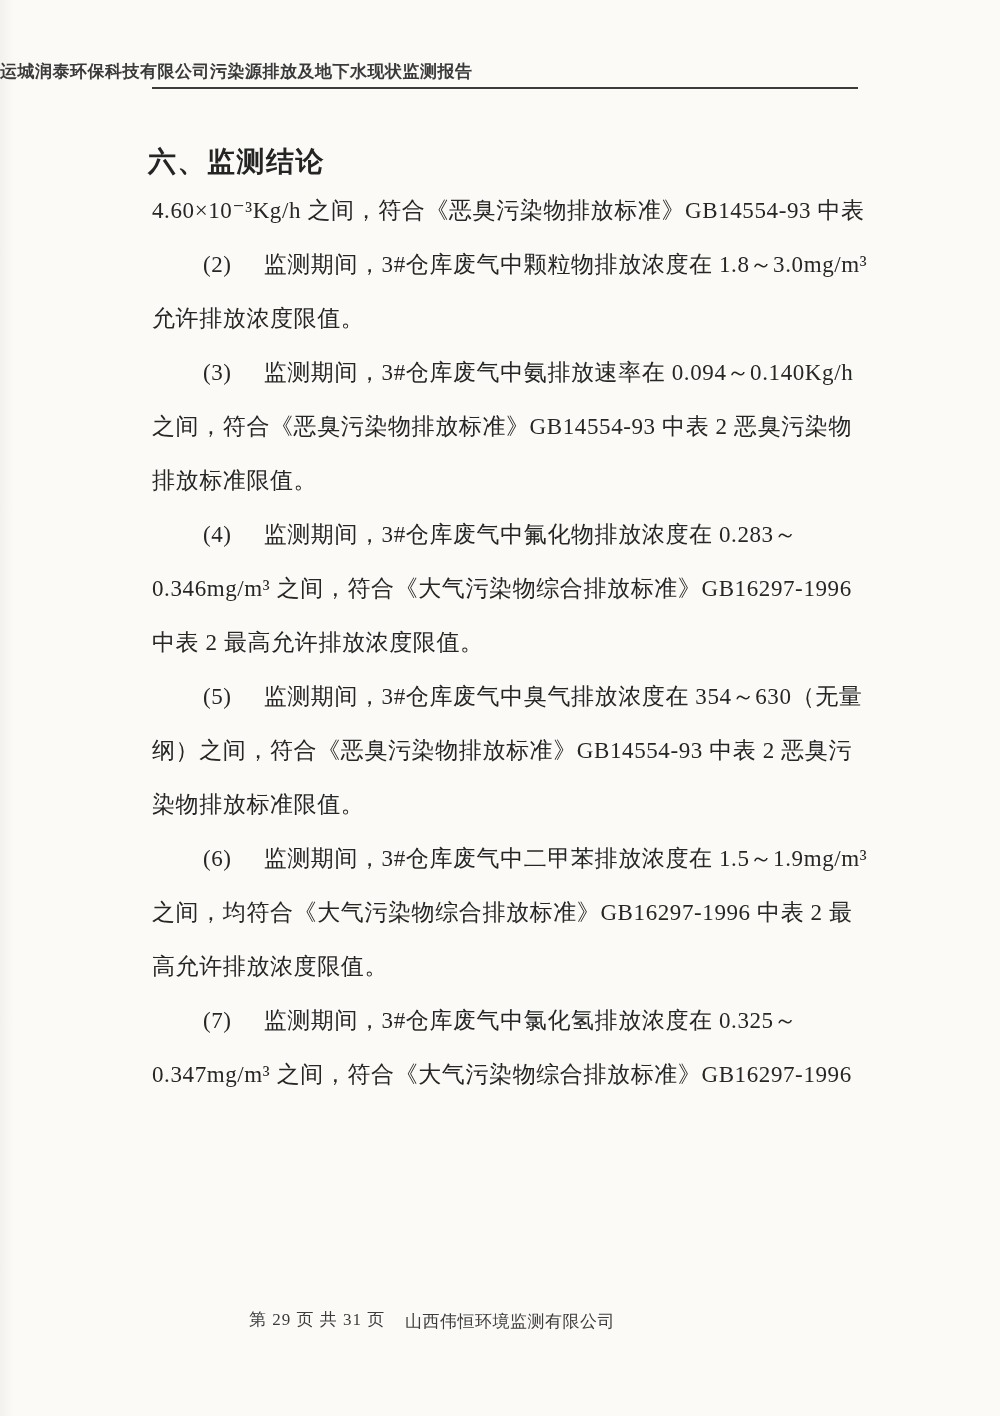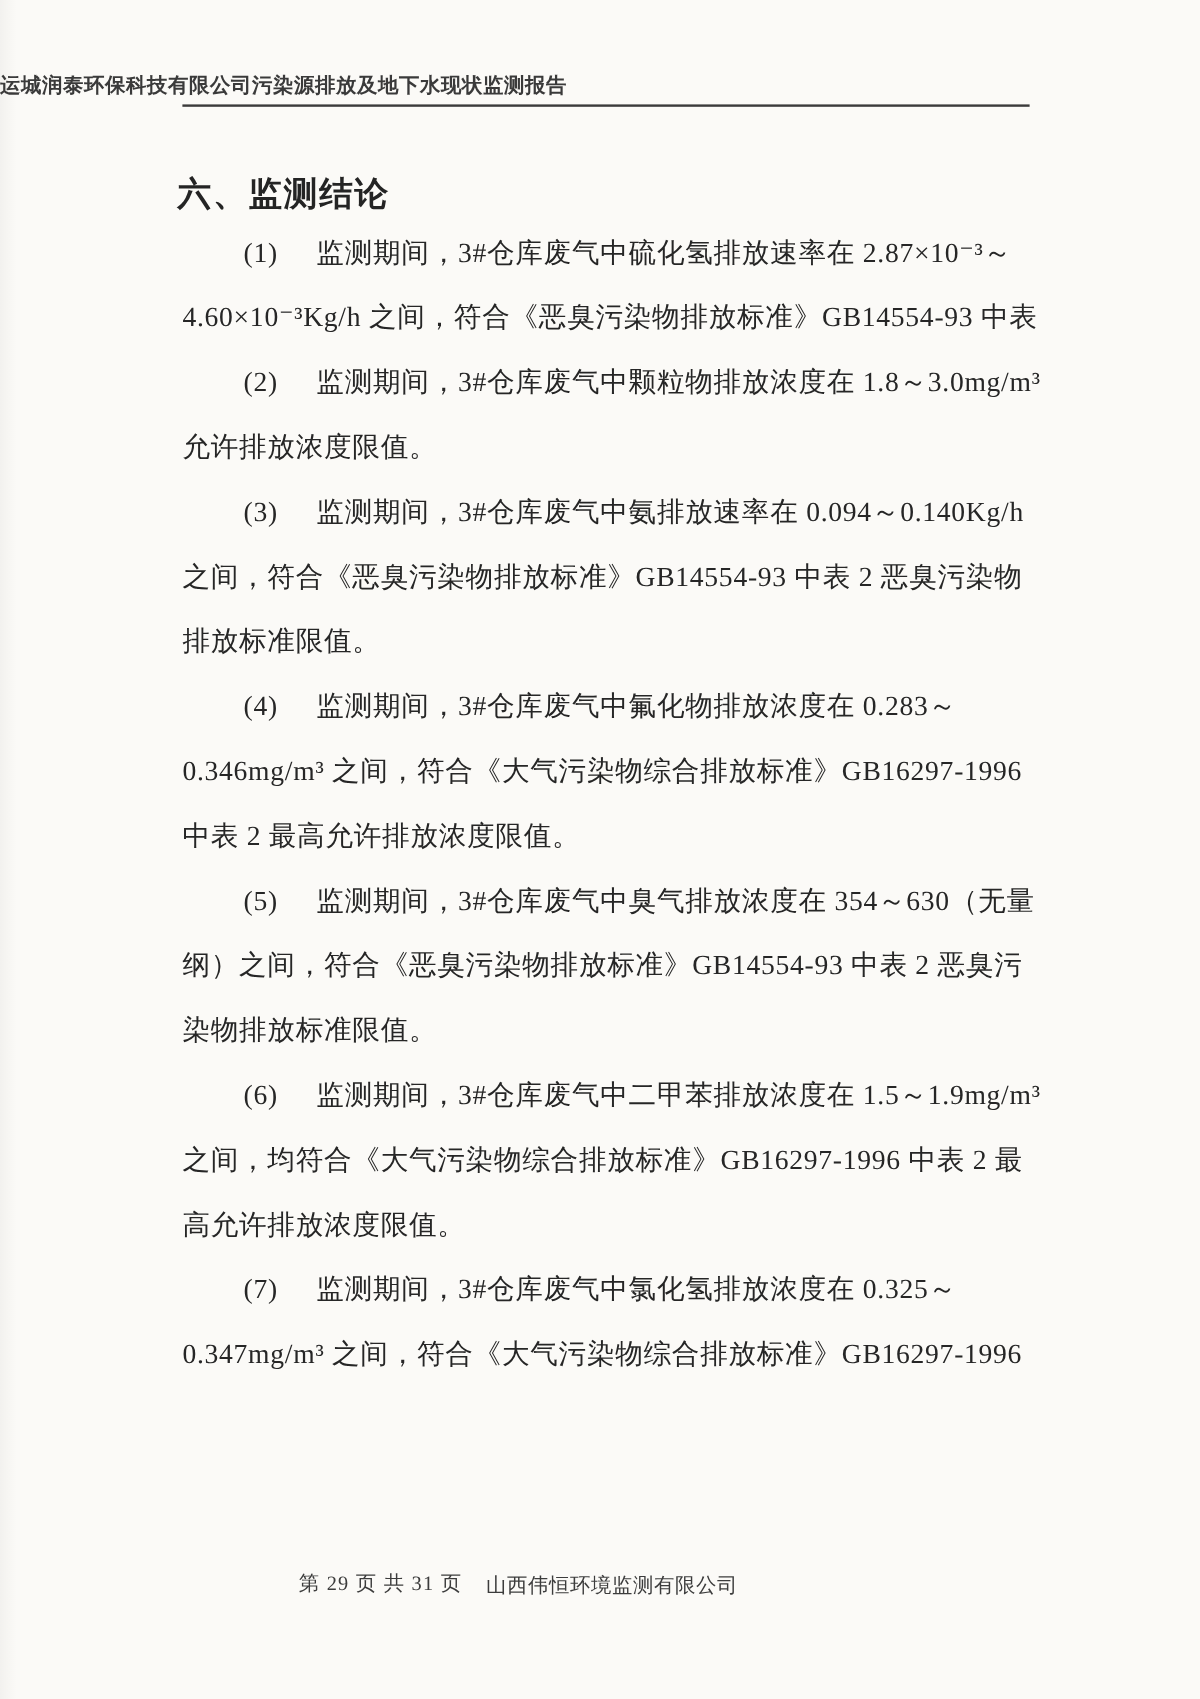--- a/index.html
+++ b/index.html
@@ -93,21 +93,20 @@
 
 <div class="page">
 
   <div class="header-title">运城润泰环保科技有限公司污染源排放及地下水现状监测报告</div>
 
   <div class="header-rule"></div>
 
   <h1 class="section-heading">六、监测结论</h1>
 
   <div class="body-lines" id="lines">
-      <div class="line"><span class="para-label">(1)</span><span>监测期间，3#仓库废气中硫化氢排放速率在 2.87×10⁻³～</span></div>
       <div class="line"><span>4.60×10⁻³Kg/h 之间，符合《恶臭污染物排放标准》GB14554-93 中表</span></div>
       <div class="line"><span class="para-label">(2)</span><span>监测期间，3#仓库废气中颗粒物排放浓度在 1.8～3.0mg/m³</span></div>
       <div class="line"><span>允许排放浓度限值。</span></div>
       <div class="line"><span class="para-label">(3)</span><span>监测期间，3#仓库废气中氨排放速率在 0.094～0.140Kg/h</span></div>
       <div class="line"><span>之间，符合《恶臭污染物排放标准》GB14554-93 中表 2 恶臭污染物</span></div>
       <div class="line"><span>排放标准限值。</span></div>
       <div class="line"><span class="para-label">(4)</span><span>监测期间，3#仓库废气中氟化物排放浓度在 0.283～</span></div>
       <div class="line"><span>0.346mg/m³ 之间，符合《大气污染物综合排放标准》GB16297-1996</span></div>
       <div class="line"><span>中表 2 最高允许排放浓度限值。</span></div>
       <div class="line"><span class="para-label">(5)</span><span>监测期间，3#仓库废气中臭气排放浓度在 354～630（无量</span></div>

